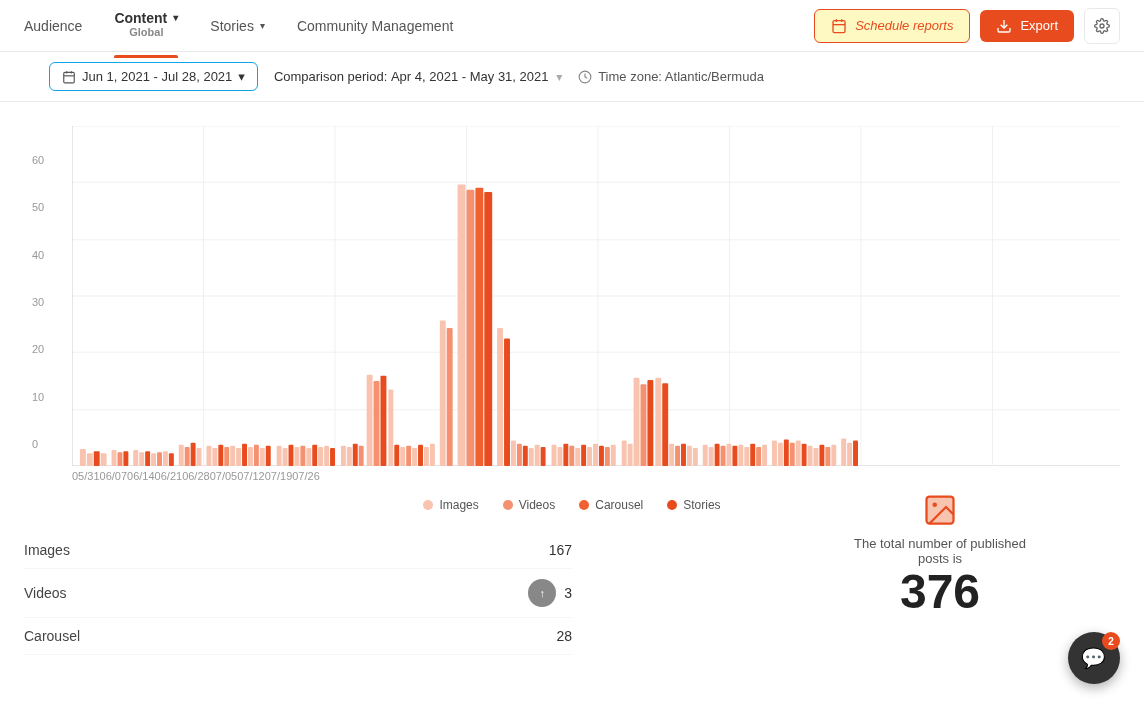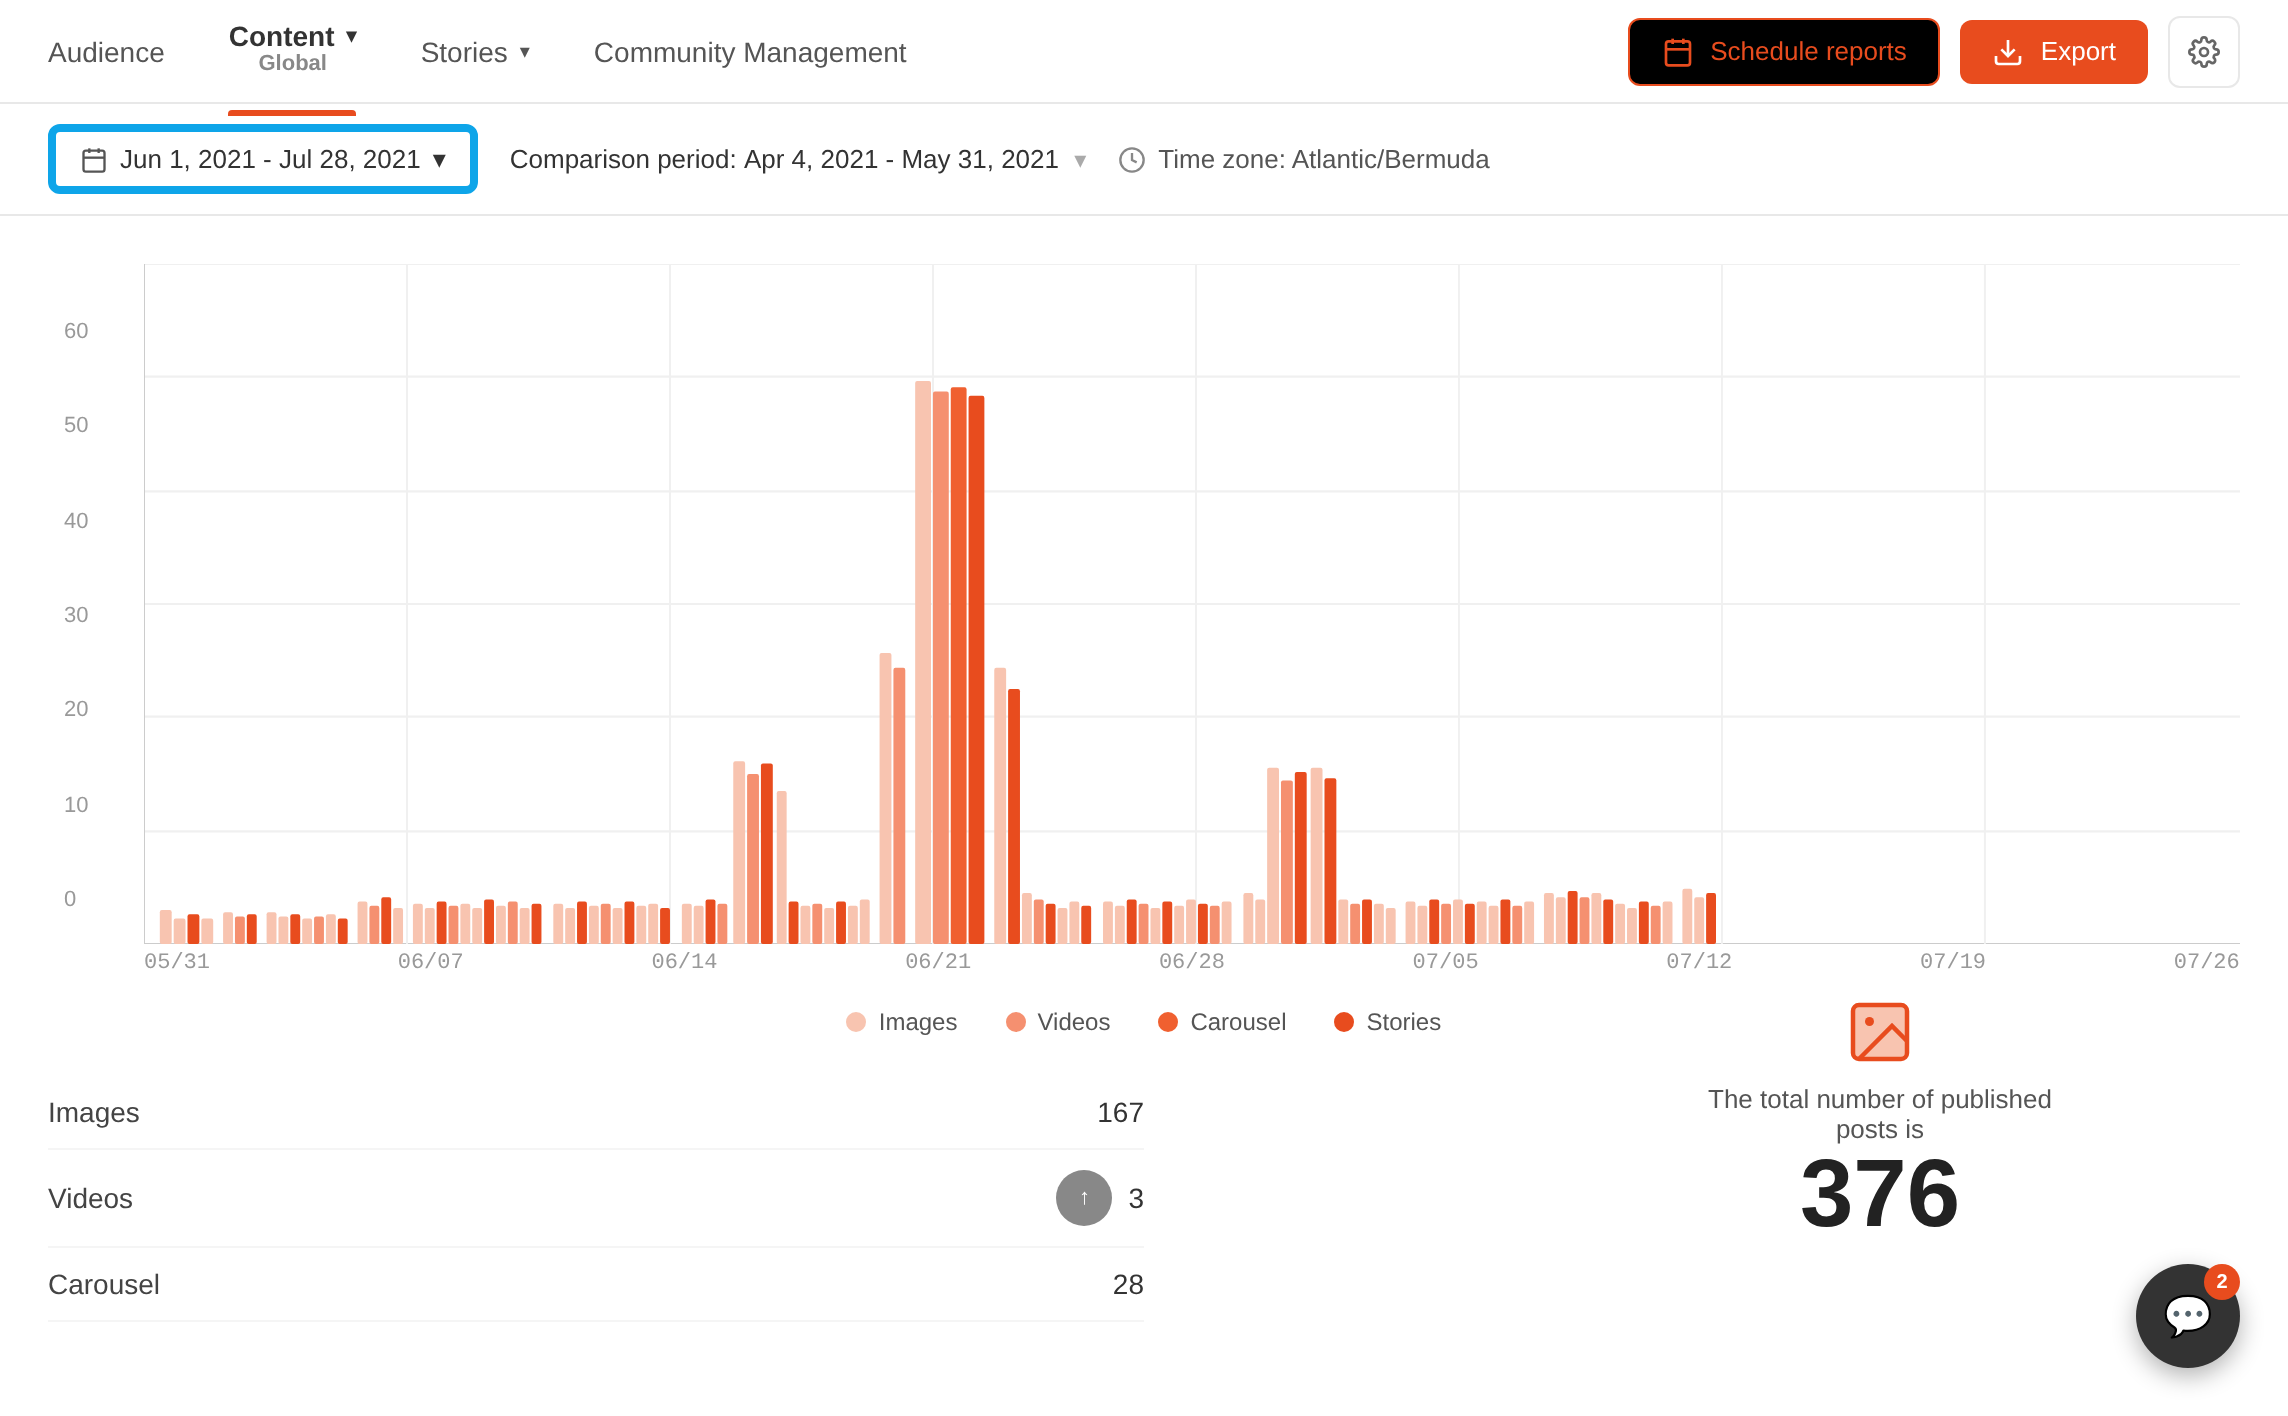--- a/index.html
+++ b/index.html
@@ -13,43 +13,43 @@
     .nav-left { display: flex; align-items: center; gap: 32px; }
     .nav-item { font-size: 14px; color: #555; cursor: pointer; padding: 16px 0; position: relative; }
     .nav-item.active { color: #333; font-weight: 600; }
     .nav-item.active::after {
       content: ''; position: absolute; bottom: 0; left: 0; right: 0; height: 3px;
       background: #e84c1e; border-radius: 2px 2px 0 0;
     }
     .nav-right { display: flex; align-items: center; gap: 10px; }
     .btn-schedule {
       display: flex; align-items: center; gap: 8px;
-      padding: 8px 16px; border: 1.5px solid #e84c1e; background: #000000;
-      color: #e84c1e; border-radius: 6px; cursor: pointer; font-size: 13px; font-weight: 500;
+      padding: 8px 16px; border: 1.5px solid #e84c1e; background: #fef9c3;
+      color: #e84c1e; border-radius: 6px; cursor: pointer; font-size: 13px; font-weight: 500; font-style: italic;
     }
     .btn-export {
       display: flex; align-items: center; gap: 8px;
       padding: 8px 16px; background: #e84c1e; border: none;
       color: #fff; border-radius: 6px; cursor: pointer; font-size: 13px; font-weight: 500;
     }
     .btn-gear {
       width: 36px; height: 36px; border: 1px solid #e8e8e8; border-radius: 6px;
       background: #fff; cursor: pointer; display: flex; align-items: center; justify-content: center;
       color: #555; font-size: 16px;
     }
 
     
     .filters-bar {
       display: flex; align-items: center; gap: 16px;
       padding: 10px 24px; border-bottom: 1px solid #e8e8e8; background: #fff;
     }
     .filter-btn {
       display: flex; align-items: center; gap: 6px;
-      padding: 6px 12px; border: 4px solid #0ea5e9; border-radius: 6px;
-      background: #fff; cursor: pointer; font-size: 13px; color: #333;
+      padding: 6px 12px; border: 1px solid #0ea5e9; border-radius: 6px;
+      background: #fff; cursor: pointer; font-size: 13px; color: #333; margin-left: 25px;
     }
     .filter-comparison { font-size: 13px; color: #555; }
     .filter-comparison span { color: #333; }
     .filter-timezone { display: flex; align-items: center; gap: 6px; font-size: 13px; color: #555; }
 
     
     .main-content { padding: 24px; }
     .section-title { font-size: 22px; font-weight: 700; color: #222; margin-bottom: 6px; }
     .section-desc { font-size: 13px; color: #666; margin-bottom: 20px; }
 
@@ -314,21 +314,21 @@
       <rect x="750" y="303" width="5" height="17" fill="#f8c4b0" rx="1"></rect>
       <rect x="756" y="300" width="5" height="20" fill="#e84c1e" rx="1"></rect>
       <rect x="762" y="302" width="5" height="18" fill="#f59070" rx="1"></rect>
       <rect x="768" y="300" width="5" height="20" fill="#f8c4b0" rx="1"></rect>
 
       <rect x="778" y="294" width="5" height="26" fill="#f8c4b0" rx="1"></rect>
       <rect x="784" y="298" width="5" height="22" fill="#f8c4b0" rx="1"></rect>
       <rect x="790" y="296" width="5" height="24" fill="#e84c1e" rx="1"></rect>
     </svg>
 
-    <div style="display:flex;justify-content:space-between;padding:4px 0 0 0;font-family:Liberation Mono, monospace;">
+    <div style="display:flex;padding:4px 0 0 0;">
       <span style="font-size:11px;color:#999;">05/31</span>
       <span style="font-size:11px;color:#999;">06/07</span>
       <span style="font-size:11px;color:#999;">06/14</span>
       <span style="font-size:11px;color:#999;">06/21</span>
       <span style="font-size:11px;color:#999;">06/28</span>
       <span style="font-size:11px;color:#999;">07/05</span>
       <span style="font-size:11px;color:#999;">07/12</span>
       <span style="font-size:11px;color:#999;">07/19</span>
       <span style="font-size:11px;color:#999;">07/26</span>
     </div>

